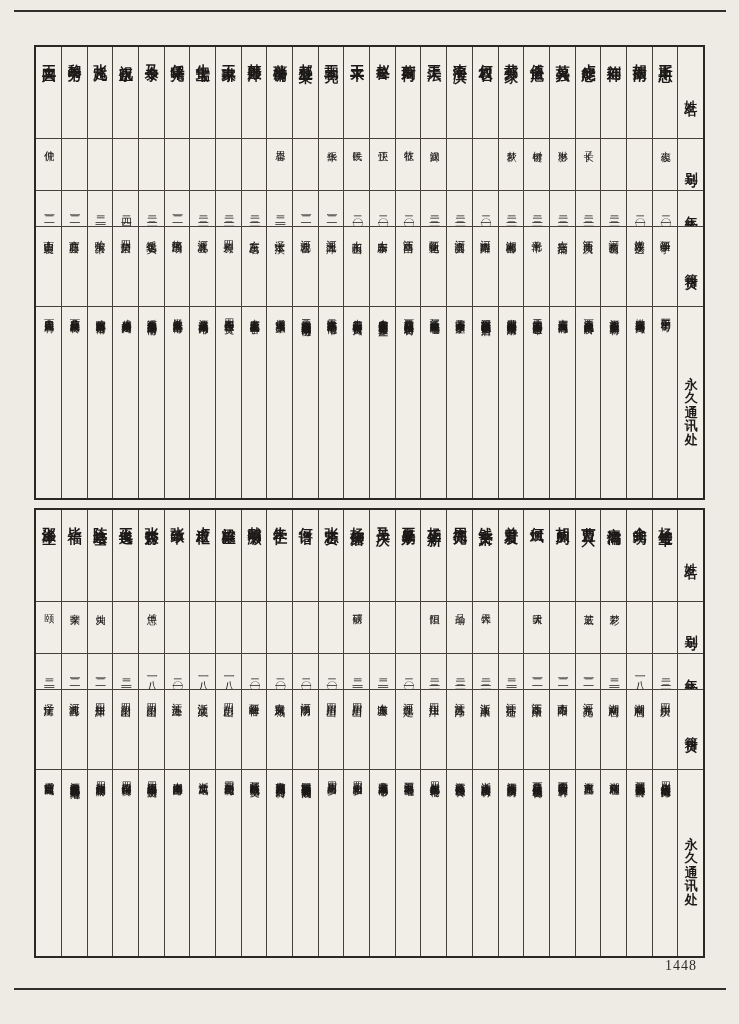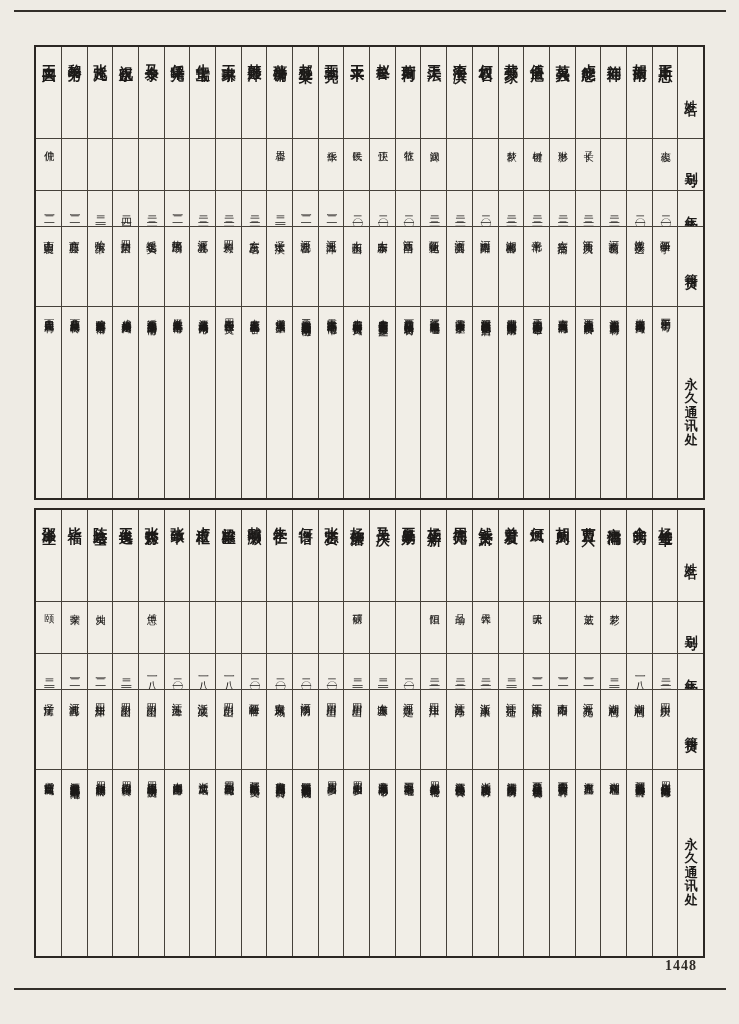--- a/index.html
+++ b/index.html
@@ -60,21 +60,20 @@
   .header-col .vtext { font-weight: bold; font-size: 13px; letter-spacing: 3px; }
   .header-col .h-address .vtext { letter-spacing: 14px; }
 
   #page-number {
     position: absolute;
     top: 958px;
     right: 42px;
     font-size: 14px;
     letter-spacing: 1px;
     color: #2e2a26;
-    font-weight: bold;
   }
 </style>
 </head>
 <body>
 
 <div class="page-rule" id="rule-top"></div>
 
 <div class="reg-table" id="table-0">
     <div class="col header-col">
       <div class="cell c-name h-name">

